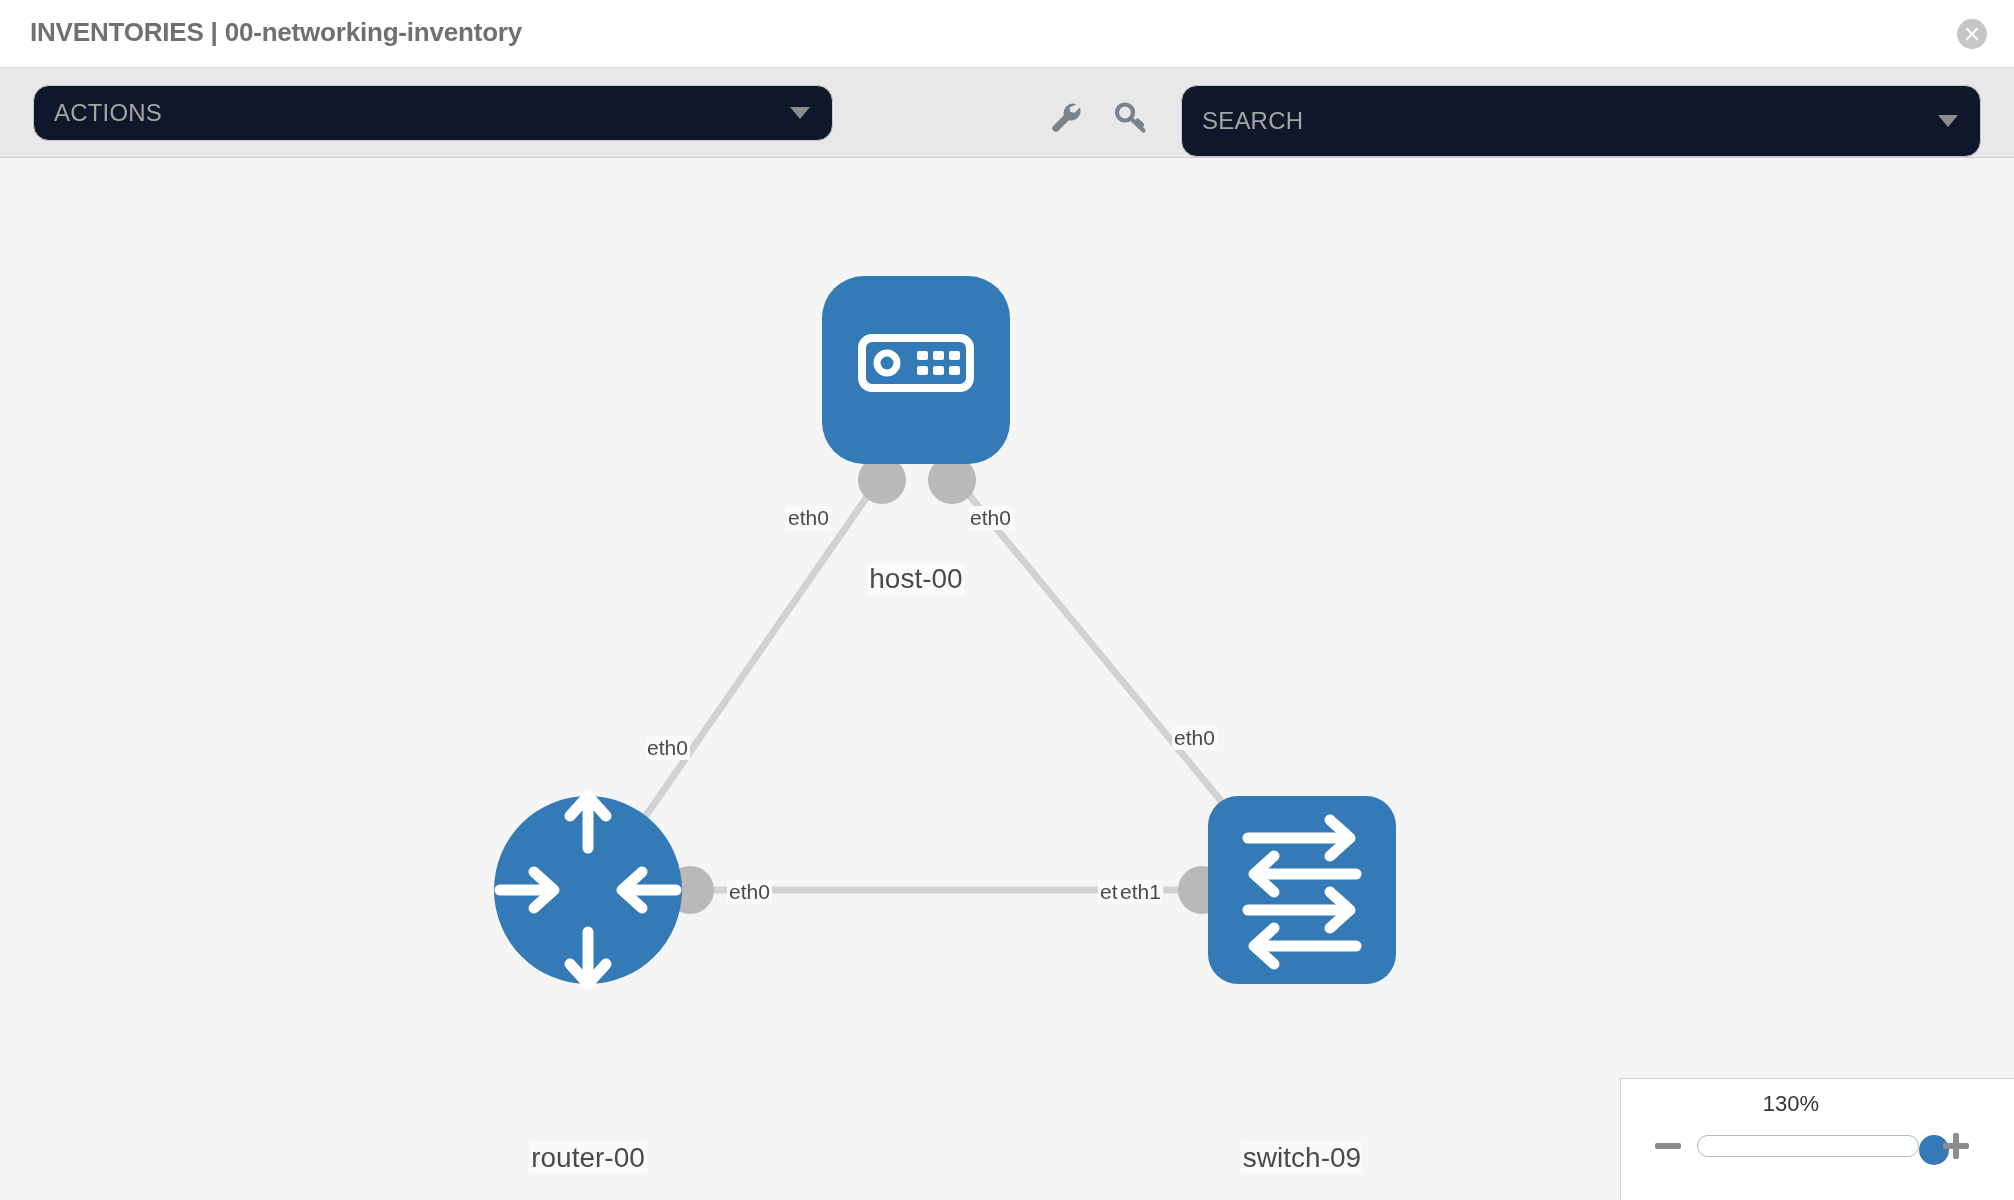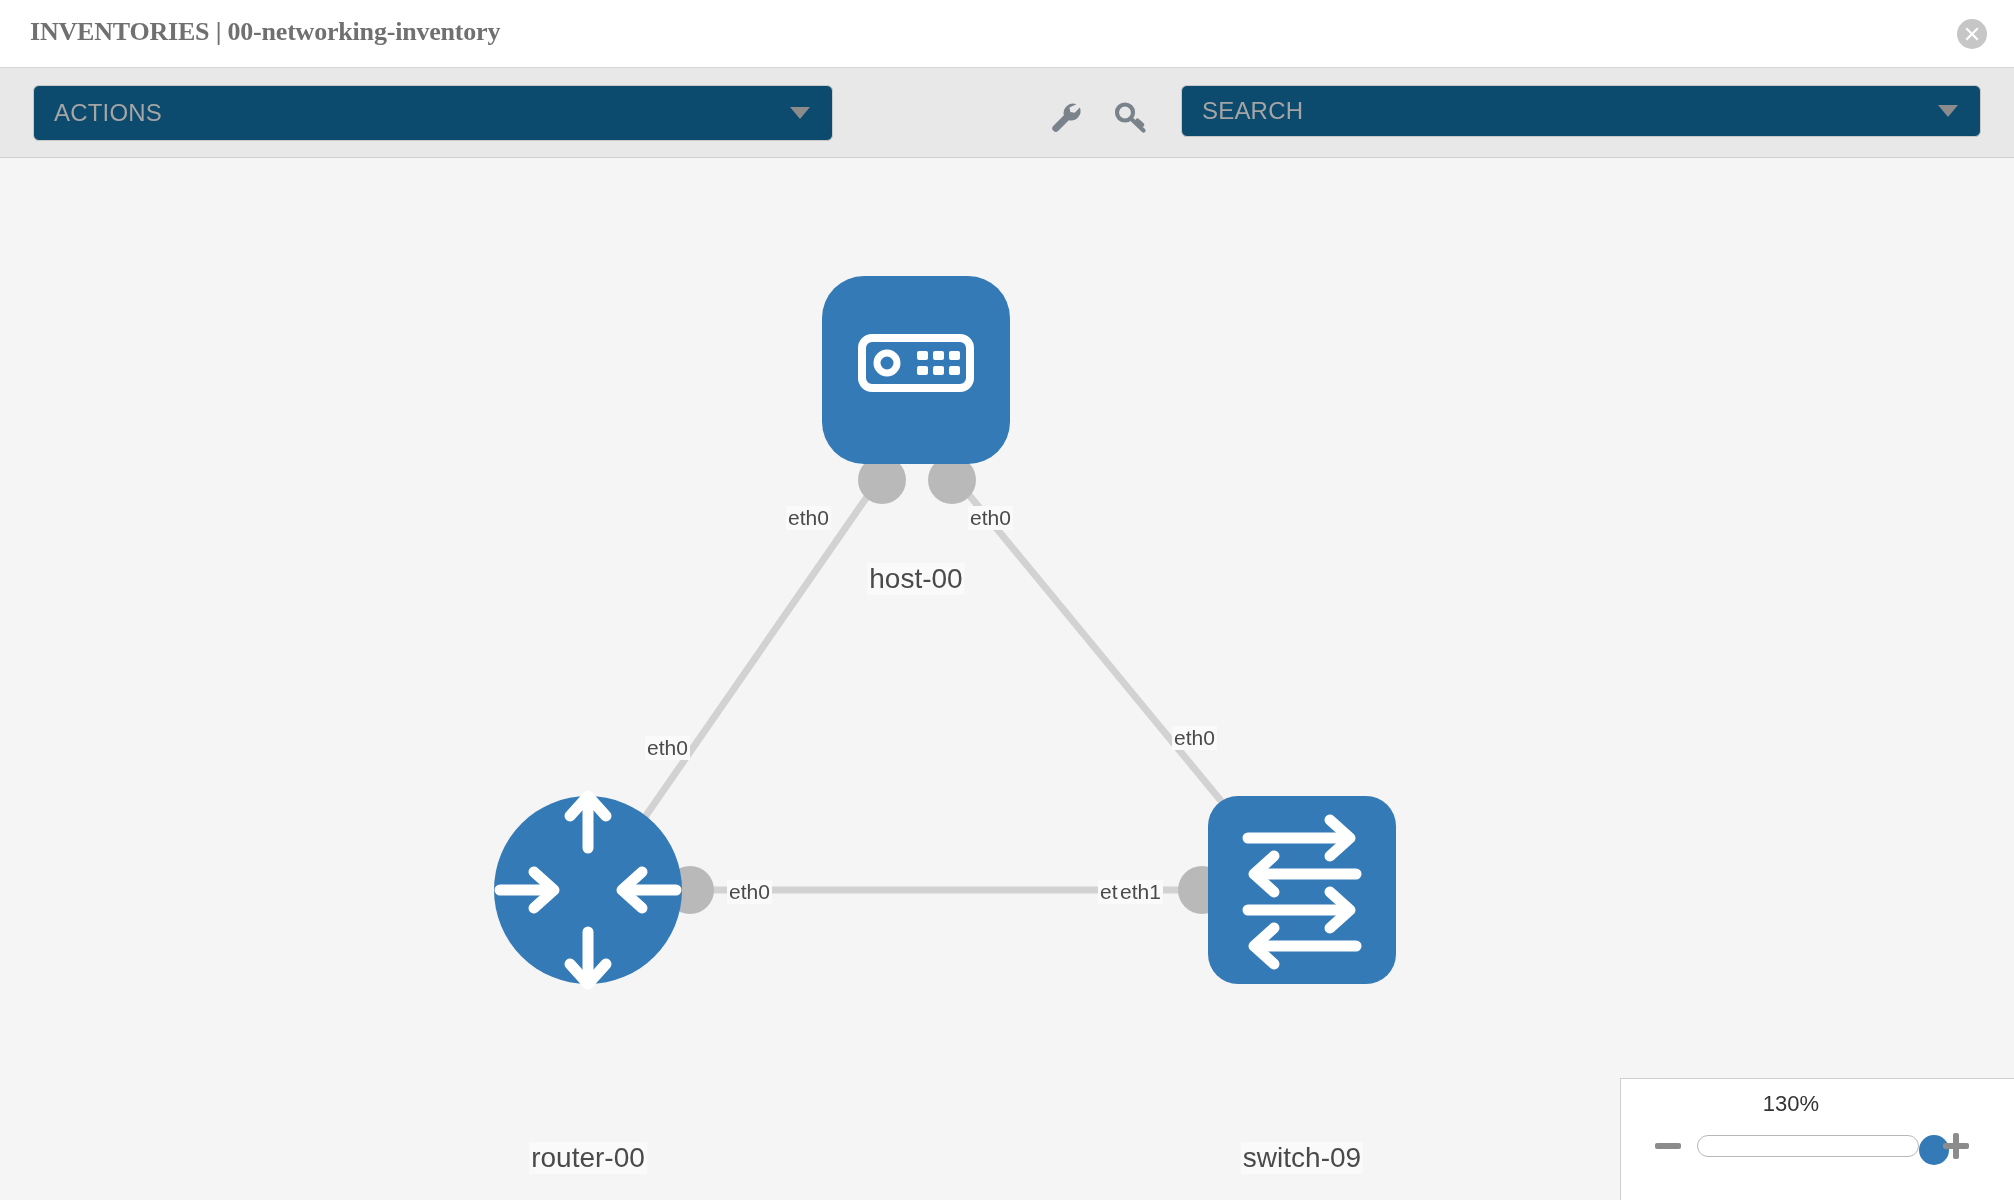--- a/index.html
+++ b/index.html
@@ -17,21 +17,20 @@
 
   
   .header {
     position: absolute;
     left: 0; top: 0;
     width: 2014px;
     height: 68px;
     background: #ffffff;
     border-bottom: 1px solid #d7d7d7;
     box-sizing: border-box;
-    font-family: Liberation Serif, serif;
   }
   .page-title {
     position: absolute;
     left: 30px;
     top: 17px;
     font-size: 26px;
     font-weight: bold;
     color: #707070;
     letter-spacing: -0.2px;
     white-space: nowrap;
@@ -53,23 +52,23 @@
     position: absolute;
     left: 0; top: 68px;
     width: 2014px;
     height: 90px;
     background: #e8e8e8;
     border-bottom: 1px solid #cfcfcf;
     box-sizing: border-box;
   }
   .select-box {
     position: absolute;
-    background: #0c4a6e;
+    background: #0f172a;
     border: 1px solid #c9c9c9;
-    border-radius: 6px;
+    border-radius: 16px;
     box-sizing: border-box;
     cursor: pointer;
     padding-left: 45px;
   }
   .select-box .sel-text {
     position: absolute;
     left: 20px;
     top: 50%;
     transform: translateY(-50%);
     font-size: 24px;
@@ -90,21 +89,21 @@
   #actions-select {
     left: 33px;
     top: 17px;
     width: 800px;
     height: 56px;
   }
   #search-select {
     left: 1181px;
     top: 17px;
     width: 800px;
-    height: 52px;
+    height: 72px;
   }
   .tool-icon {
     position: absolute;
     top: 30px;
     width: 38px;
     height: 38px;
     cursor: pointer;
   }
   #wrench-icon { left: 1046px; }
   #key-icon { left: 1112px; }

